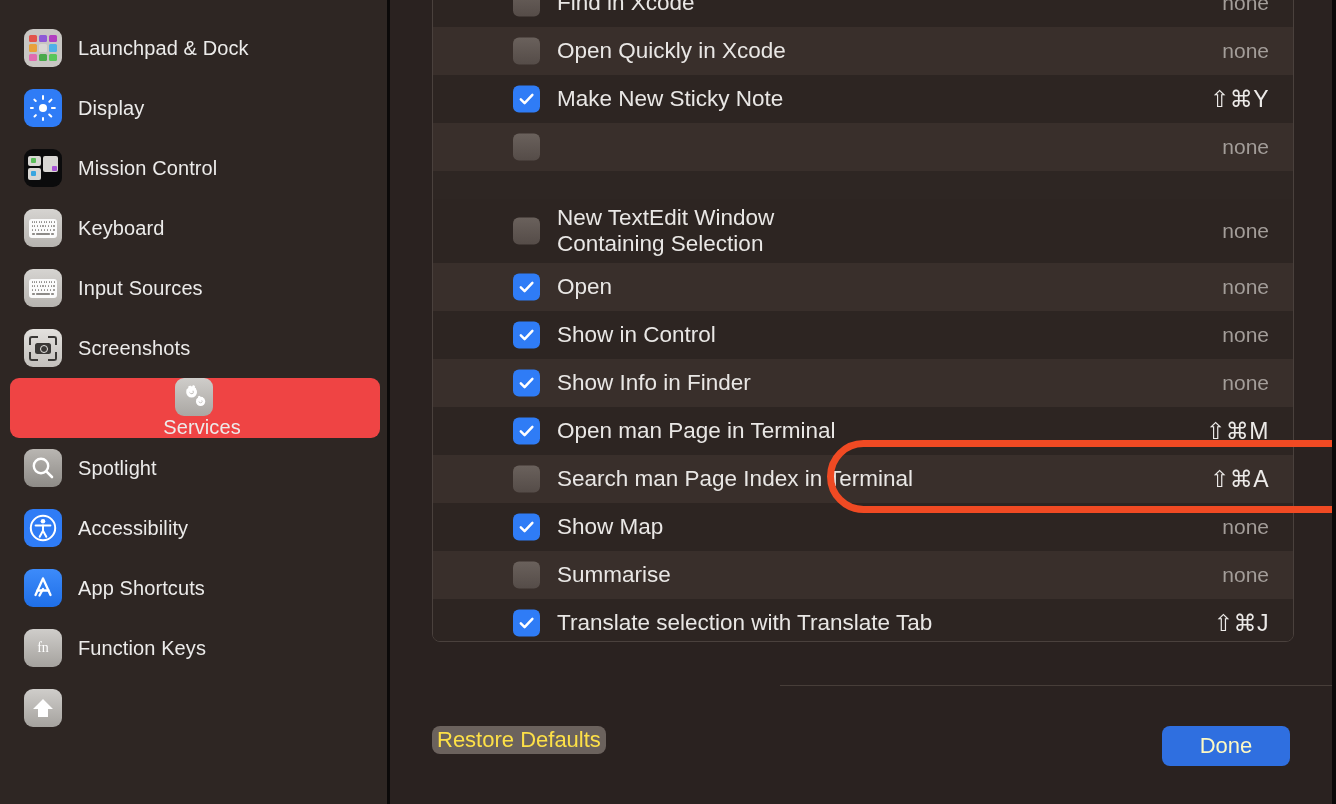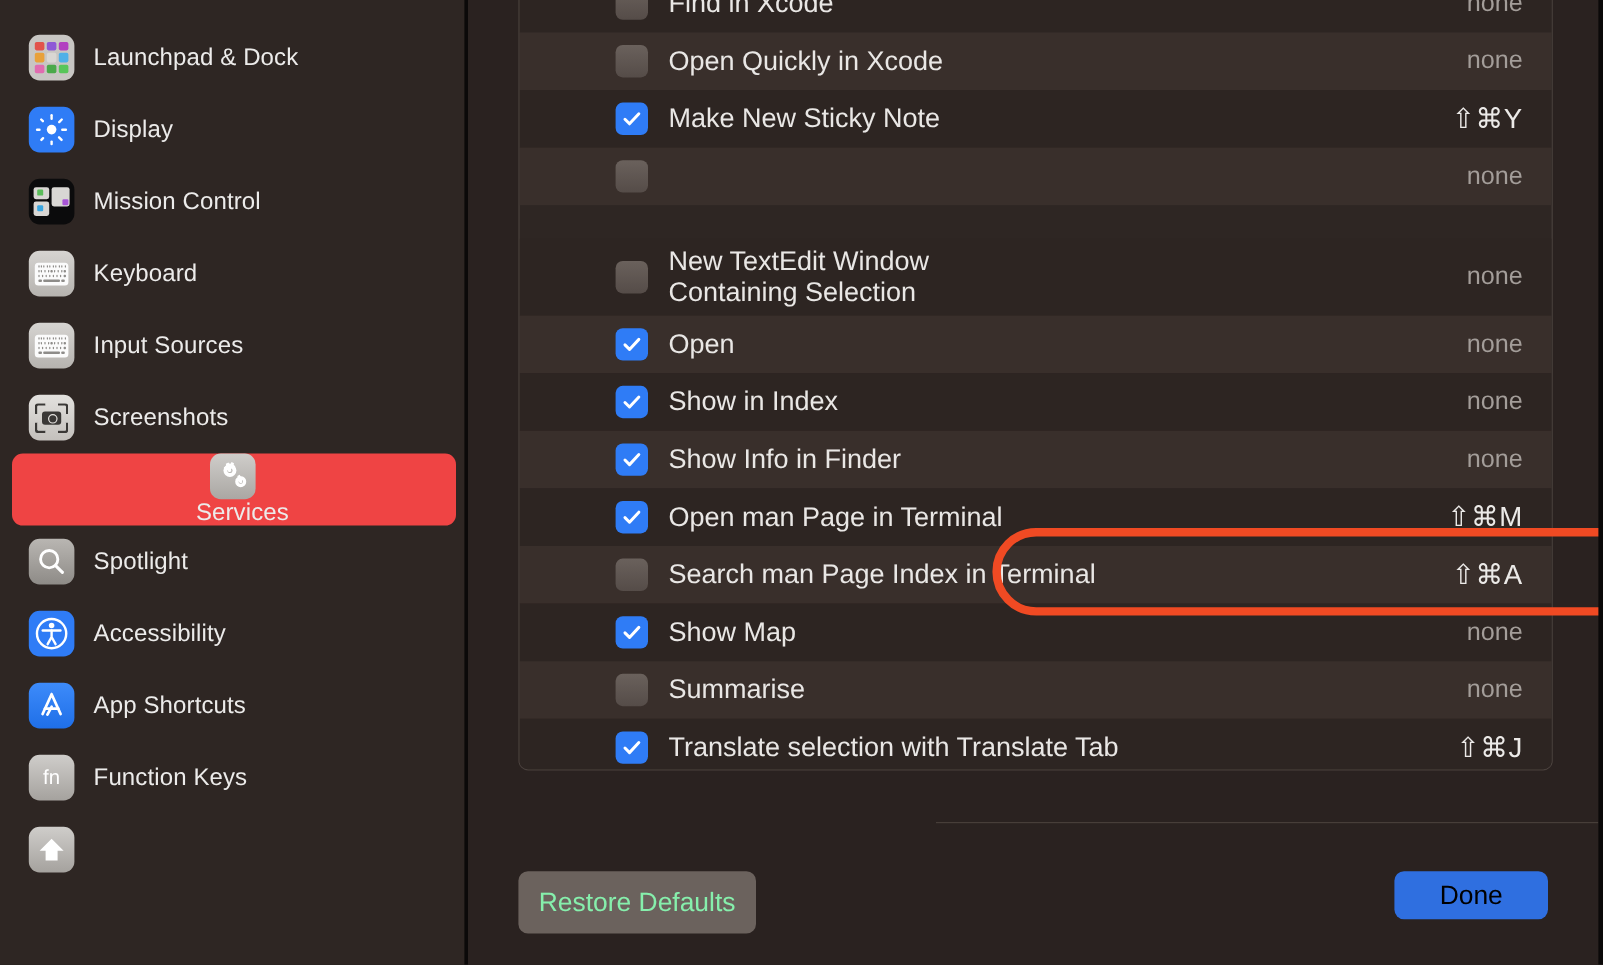--- a/index.html
+++ b/index.html
@@ -96,21 +96,21 @@
     content:""; position:absolute; left:5px; top:2.6px; width:6px; height:6px;
     border:1.6px solid #e6e4e1; border-radius:50%;
   }
 
   .ic-services { background:linear-gradient(#cfcdca,#aaa7a3); }
 
   .ic-spotlight { background:linear-gradient(#b9b6b2,#8e8b87); }
   .ic-accessibility { background:#2f7cf6; }
   .ic-appshort { background:linear-gradient(#3d8bfa,#1f6fe8); }
   .ic-fn { background:linear-gradient(#cfcdca,#a5a29e); }
-  .ic-fn span { font-size:17px; color:#fff; font-family:Liberation Sans, sans-serif; }
+  .ic-fn span { font-size:14px; color:#fff; font-family:Liberation Serif, serif; }
   .ic-modifier { background:linear-gradient(#cfcdca,#a5a29e); }
 
   
   #main {
     flex:1; height:804px; position:relative; background:#2a2220;
     overflow:hidden;
   }
   #main::after{
     content:""; position:absolute; right:0; top:0; width:4px; height:100%;
     background:#0b0909; z-index:30;
@@ -162,32 +162,32 @@
   
   #footer-sep {
     position:absolute; left:390px; right:4px; top:685px; height:1px;
     background:#473e39;
   }
   #footer {
     position:absolute; left:0; right:0; top:686px; height:118px;
   }
   #restore-btn {
     position:absolute; left:42px; top:40px;
-    height:52px; padding:0 17px;
+    height:28px; padding:0 5px;
     background:#6b625d; border-radius:8px;
     display:flex; align-items:center;
-    font-size:22px; color:#86efac;
+    font-size:22px; color:#fde047;
     border:none;
   }
   #done-btn {
     position:absolute; right:46px; top:40px;
     height:40px; width:128px;
     background:#2f6fe0; border-radius:8px;
     display:flex; align-items:center; justify-content:center;
-    font-size:22px; color:#000000; border:none;
+    font-size:22px; color:#fef9c3; border:none;
   }
 
   
   #annot {
     position:absolute; left:437px; top:440px;
     width:851px; height:73px;
     border:7px solid #f04a23;
     border-radius:40px;
     pointer-events:none; z-index:25;
   }
@@ -443,21 +443,21 @@
             </div>
             <div class="row-label">Open</div>
             <div class="row-shortcut">none</div>
           </div>
           <div class="row odd">
             <div class="cbox on">
               <svg viewBox="0 0 20 20">
                 <path d="M4 10.4 L8 14.4 L16.2 5.6" fill="none" stroke="#fff" stroke-width="2.6" stroke-linecap="round" stroke-linejoin="round"></path>
               </svg>
             </div>
-            <div class="row-label">Show in Index</div>
+            <div class="row-label">Show in Control</div>
             <div class="row-shortcut">none</div>
           </div>
           <div class="row even">
             <div class="cbox on">
               <svg viewBox="0 0 20 20">
                 <path d="M4 10.4 L8 14.4 L16.2 5.6" fill="none" stroke="#fff" stroke-width="2.6" stroke-linecap="round" stroke-linejoin="round"></path>
               </svg>
             </div>
             <div class="row-label">Show Info in Finder</div>
             <div class="row-shortcut">none</div>

